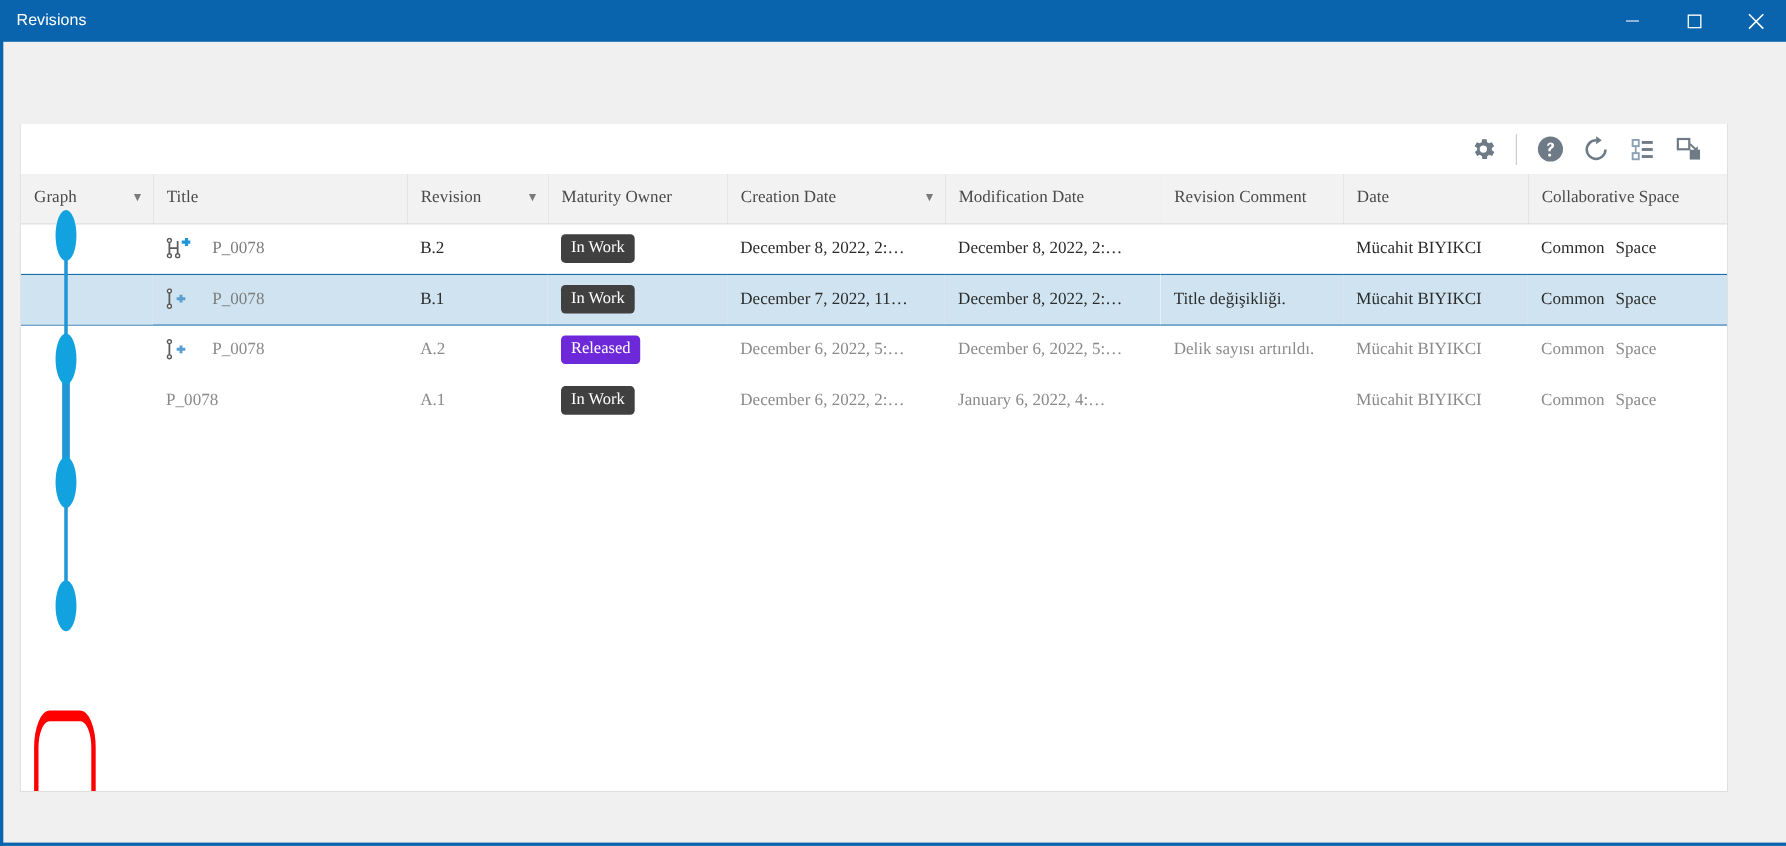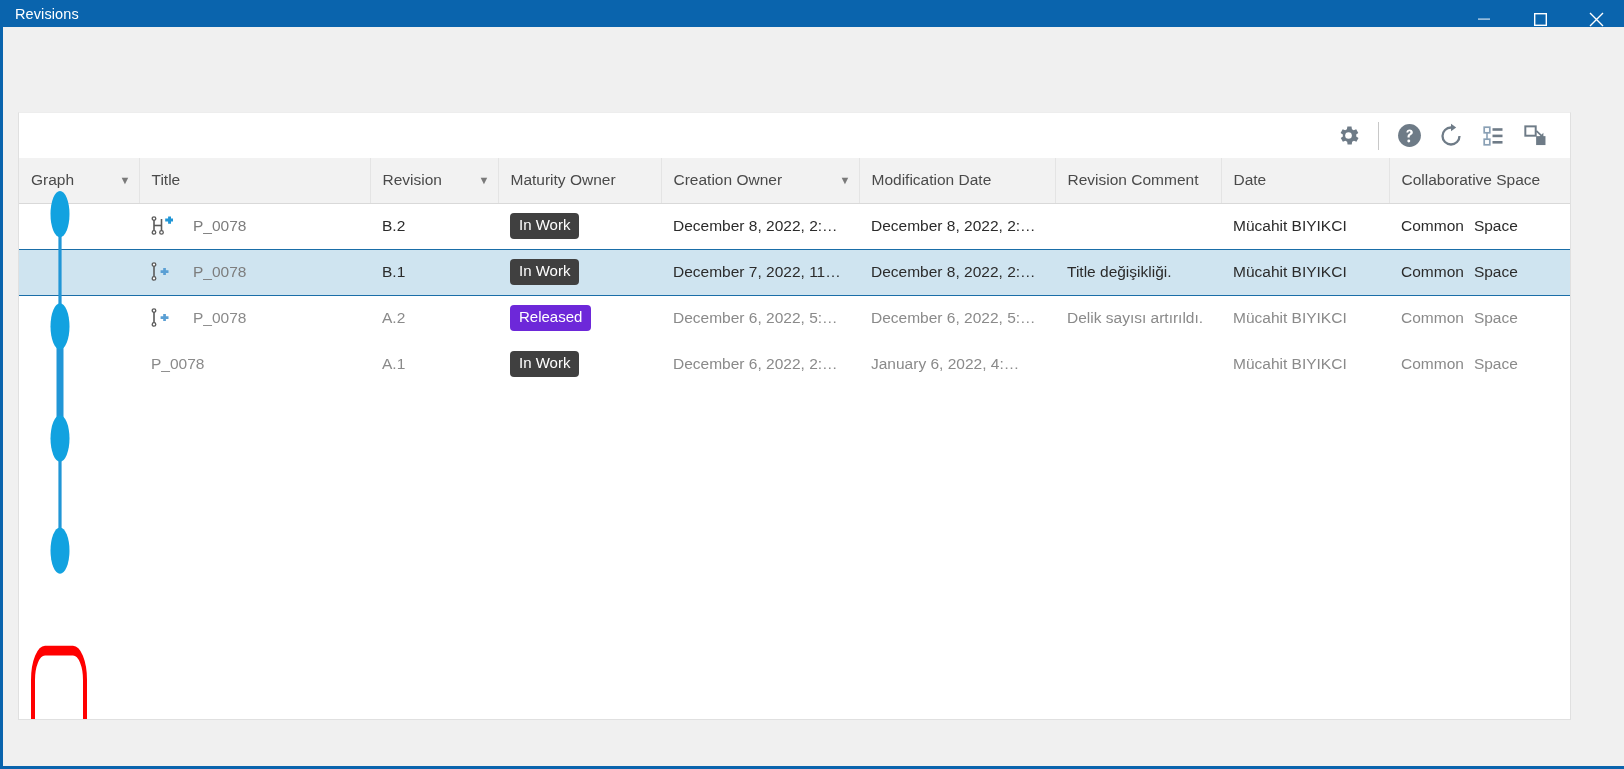--- a/index.html
+++ b/index.html
@@ -16,21 +16,21 @@
     width: 1624px; height: 769px;
     background: #f0f0f0;
     border-left: 3px solid #0a64ad;
     border-right: 0;
     border-bottom: 3px solid #0a64ad;
     border-top: 0;
   }
 
   
   .titlebar {
-    height: 27px;
+    height: 38px;
     background: #0a64ad;
     display: flex;
     align-items: center;
     position: relative;
     margin-left: -3px;
     padding-left: 3px;
   }
   .titlebar-title {
     color: #ffffff;
     font-size: 14.5px;
@@ -107,20 +107,21 @@
     background: #c8c8c8;
     margin: 0 9px;
   }
 
   
   .table-wrap { flex: 1 1 auto; position: relative; overflow: hidden; }
   table.grid {
     width: 100%;
     border-collapse: collapse;
     table-layout: fixed;
+    font-family: Liberation Serif, serif;
   }
   table.grid thead th {
     background: #f2f2f2;
     border-bottom: 1px solid #d9d9d9;
     border-right: 1px solid #e4e4e4;
     height: 45px;
     font-size: 15.5px;
     font-weight: normal;
     color: #4a4a4a;
     text-align: left;
@@ -296,21 +297,21 @@
                 <span class="sort-caret">▼</span>
               </span>
             </th>
             <th>
               <span class="th-inner">
                 <span>Maturity Owner</span>
               </span>
             </th>
             <th>
               <span class="th-inner">
-                <span>Creation Owner</span>
+                <span>Creation Date</span>
                 <span class="sort-caret">▼</span>
               </span>
             </th>
             <th>
               <span class="th-inner">
                 <span>Modification Date</span>
               </span>
             </th>
             <th>
               <span class="th-inner">

